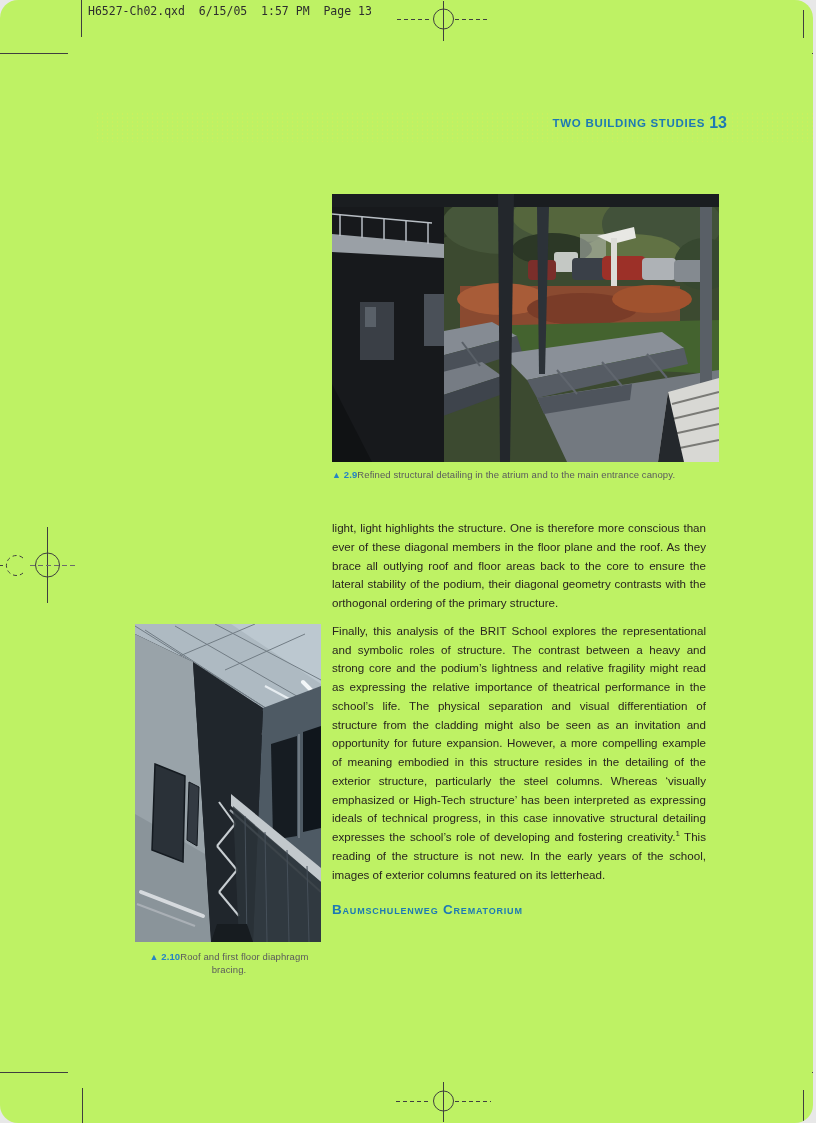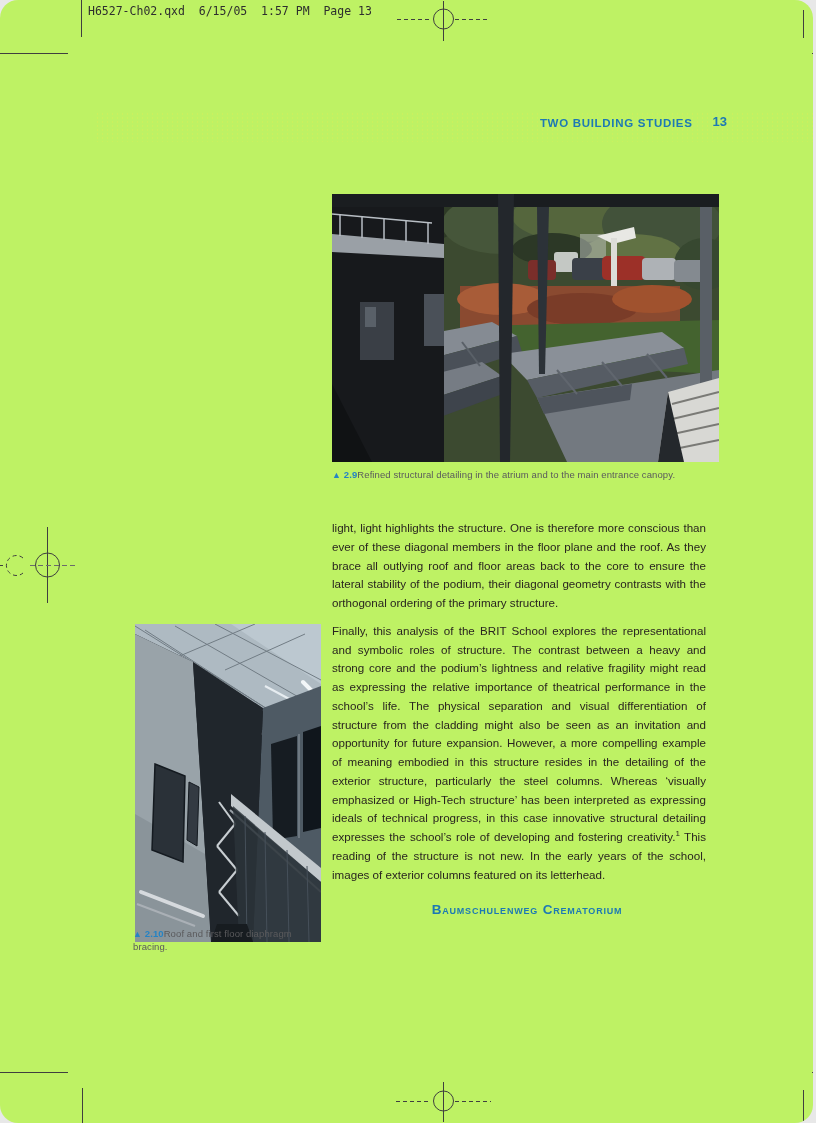--- a/index.html
+++ b/index.html
@@ -22,50 +22,50 @@
   .halftone{
     position:absolute;left:95px;top:112px;width:721px;height:30px;
     background-image:radial-gradient(rgba(240,235,80,0.35) 0.8px, transparent 1px);
     background-size:5px 4px;
     opacity:.8;
   }
   
   .running-head{
     position:absolute;top:114px;right:86px;
     color:#1d79b4;font-weight:bold;font-size:11.5px;letter-spacing:0.7px;
-    display:flex;align-items:flex-end;gap:20px;
-  }
-  .running-head .pn{font-size:13px;letter-spacing:0;}
+    display:flex;align-items:center;gap:4px;
+  }
+  .running-head .pn{font-size:16px;letter-spacing:0;}
   
   .fig-photo{position:absolute;display:block;}
   .fig29{left:332px;top:194px;}
   .fig210{left:135px;top:624px;}
   .caption{
     position:absolute;font-size:9.5px;line-height:12.5px;color:#5a5a5c;
     letter-spacing:0.1px;
   }
   .cap29{left:332px;top:469px;width:395px;}
-  .cap210{left:133px;top:928px;width:192px;}
+  .cap210{left:133px;top:951px;width:192px;text-align:center;}
   .cap-label{color:#2583c4;font-weight:bold;}
   .cap-label .tri{font-size:9px;}
   .cap-num{}
   
   .bodycol{
     position:absolute;left:332px;top:519px;width:390px;
     font-size:11.6px;line-height:18.75px;color:#29251f;
     text-align:justify;
   }
   .bodycol p{margin:0 16px 9px 0;}
   .bodycol p.last{margin-bottom:0;}
   sup.noteref{font-size:8px;line-height:0;vertical-align:super;}
   .section-heading{
     margin:17px 0 6px 0;
     color:#1d79b4;font-weight:bold;font-size:13.5px;
     font-variant:small-caps;letter-spacing:0.8px;
-    text-align:center;
+    text-align:left;
   }
 </style>
 </head>
 <body>
 
 <div class="page">
 
   <div class="slug">H6527-Ch02.qxd  6/15/05  1:57 PM  Page 13</div>
 
   <div class="halftone"></div>

